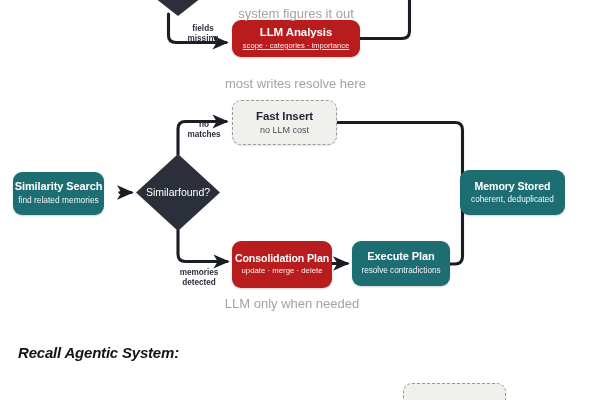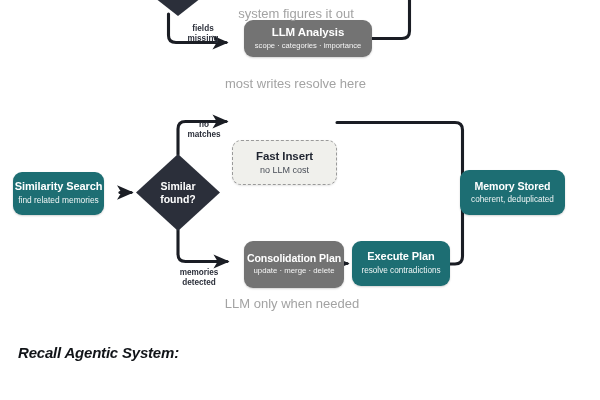--- a/index.html
+++ b/index.html
@@ -16,38 +16,38 @@
   .node{
     position:absolute;box-sizing:border-box;
     display:flex;flex-direction:column;align-items:center;justify-content:center;
     border-radius:9px;text-align:center;
     box-shadow:0 1px 2px rgba(0,0,0,.18);
   }
   .node .t{font-weight:bold;letter-spacing:-.1px;line-height:1.08;}
   .node .s{font-weight:normal;line-height:1.15;margin-top:3px;opacity:.93;}
 
   .teal{background:#1d6e73;color:#ffffff;}
-  .red{background:#737373;color:#ffffff;margin-left:12px;}
+  .red{background:#b91c1c;color:#ffffff;}
   .dashnode{
     background:#f0f0ec;color:#1f2430;
-    border:1.4px dashed #9a9a9a;box-shadow:0 1px 2px rgba(0,0,0,.10);margin-top:40px;
+    border:1.4px dashed #9a9a9a;box-shadow:0 1px 2px rgba(0,0,0,.10);
   }
   .dashnode .s{color:#3a3f4a;}
 
   
   .diamond{position:absolute;}
   .diamond .shape{
     position:absolute;left:0;top:0;width:100%;height:100%;
     background:#2b2f3a;
     clip-path:polygon(50% 0%,100% 50%,50% 100%,0% 50%);
   }
   .diamond .lbl{
     position:absolute;left:0;top:0;width:100%;height:100%;
-    display:flex;flex-direction:column;align-items:center;justify-content:center;
-    color:#fff;font-weight:bold;font-size:10.5px;line-height:1.18;
+    display:flex;flex-direction:row;align-items:center;justify-content:center;
+    color:#fff;font-weight:normal;font-size:10.5px;line-height:1.18;
   }
 
   
   .elabel{
     position:absolute;color:#2b2f3a;font-size:8.2px;font-weight:bold;
     line-height:1.2;text-align:center;
   }
   .note{
     position:absolute;color:#a3a3a3;font-size:13px;line-height:1.2;
     text-align:center;white-space:nowrap;
@@ -88,21 +88,21 @@
 
     <path d="M462.5,192.5 L477,192.5" fill="none" stroke="#1a1d24" stroke-width="3.2" stroke-linecap="round" marker-end="url(#ah)"></path>
   </svg>
 
   <div class="diamond" style="left:141px;top:-42px;width:74px;height:58px;">
     <div class="shape"></div>
   </div>
 
   <div class="node red" style="left:232px;top:20px;width:128px;height:37px;">
     <div class="t" style="font-size:11.5px;">LLM Analysis</div>
-    <div class="s" style="font-size:7.6px;">scope · categories · importance</div>
+    <div class="s" style="font-size:7.6px;text-decoration:underline;">scope · categories · importance</div>
   </div>
 
   <div class="node dashnode" style="left:232px;top:100px;width:105px;height:45px;">
     <div class="t" style="font-size:11.5px;">Fast Insert</div>
     <div class="s" style="font-size:9px;">no LLM cost</div>
   </div>
 
   <div class="node teal" style="left:13px;top:172px;width:91px;height:43px;">
     <div class="t" style="font-size:11px;">Similarity Search</div>
     <div class="s" style="font-size:8.4px;">find related memories</div>

